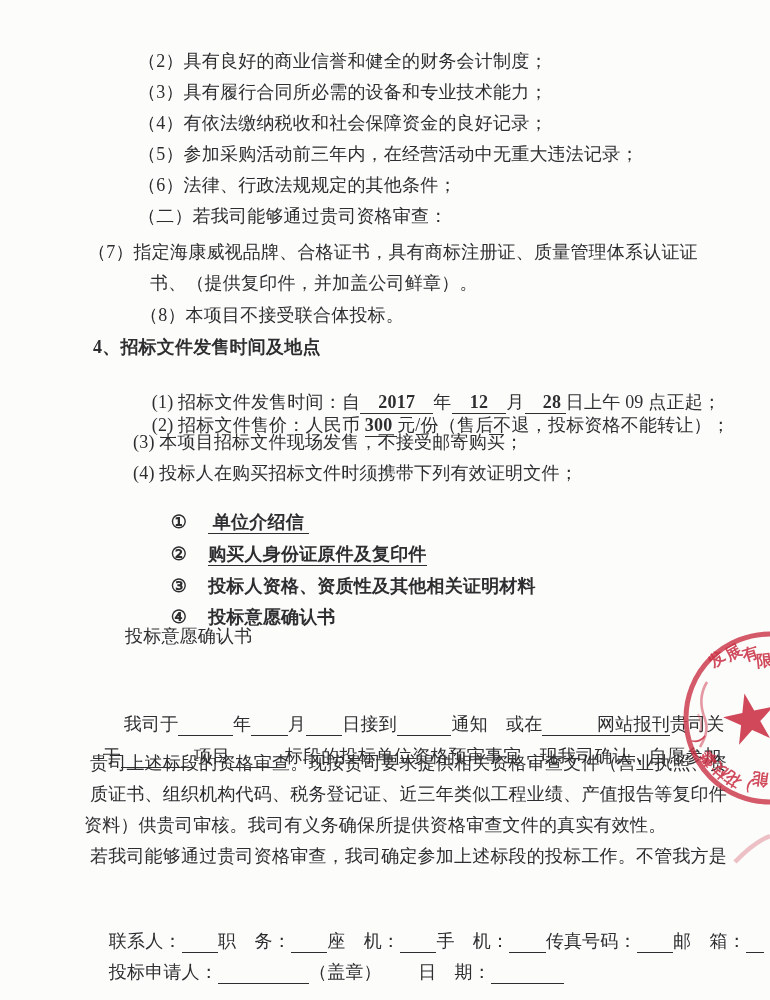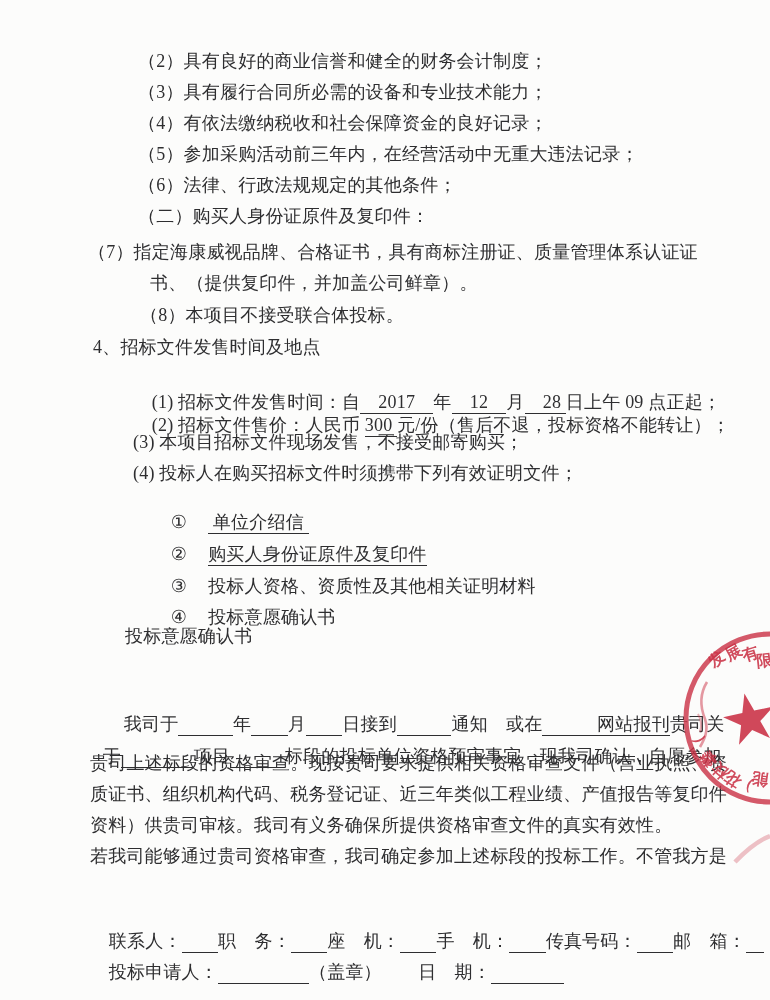--- a/index.html
+++ b/index.html
@@ -4,38 +4,38 @@
 <style>
   :root{ --bg:#fcfcfb; --ink:#2e2e30; --seal:#cb3448; }
   html,body{margin:0;padding:0;background:#e8e8e8;}
   .page{
     position:relative;width:770px;height:1000px;margin:0 auto;
     background:var(--bg);overflow:hidden;
     font-family:"Liberation Serif","DejaVu Serif",serif;
     color:var(--ink);font-size:18px;padding-left:36px;
   }
   .ln{position:absolute;white-space:pre;line-height:23px;letter-spacing:.2px;}
-  .bold,.b{font-weight:normal;}
+  .bold,.b{font-weight:bold;}
   .u{border-bottom:1.6px solid var(--ink);padding-bottom:1px;}
   .circ{display:inline-block;margin-right:21px;}
   .seal-wrap{position:absolute;left:655px;top:596px;width:115px;height:292px;}
   .seal-wrap svg{display:block;width:115px;height:292px;}
   .seal-ring-char{font-family:"Liberation Serif","DejaVu Serif",serif;font-weight:bold;font-size:16px;fill:var(--seal);opacity:.88;}
 </style>
 </head>
 <body>
 
 <div class="page">
 
   <div class="ln" style="left:138px;top:50px">（2）具有良好的商业信誉和健全的财务会计制度；</div>
   <div class="ln" style="left:138px;top:81px">（3）具有履行合同所必需的设备和专业技术能力；</div>
   <div class="ln" style="left:138px;top:112px">（4）有依法缴纳税收和社会保障资金的良好记录；</div>
   <div class="ln" style="left:138px;top:143px">（5）参加采购活动前三年内，在经营活动中无重大违法记录；</div>
   <div class="ln" style="left:138px;top:174px">（6）法律、行政法规规定的其他条件；</div>
-  <div class="ln" style="left:138px;top:205px">（二）购买人身份证原件及复印件：</div>
+  <div class="ln" style="left:138px;top:205px">（二）若我司能够通过贵司资格审查：</div>
 
   <div class="ln" style="left:88px;top:241px">（7）指定海康威视品牌、合格证书，具有商标注册证、质量管理体系认证证</div>
   <div class="ln" style="left:150px;top:272px">书、（提供复印件，并加盖公司鲜章）。</div>
   <div class="ln" style="left:140px;top:304px">（8）本项目不接受联合体投标。</div>
 
   <div class="ln bold" style="left:93px;top:336px">4、招标文件发售时间及地点</div>
 
   <div class="ln" style="left:133px;top:368px">
     <span>(1) 招标文件发售时间：自</span><span class="u b">　2017　</span><span>年</span><span class="u b">　12　</span><span>月</span><span class="u b">　28 </span><span>日上午 09 点正起；</span>
   </div>
@@ -66,21 +66,21 @@
   <div class="ln" style="left:105px;top:690px">
     <span>我司于</span><span class="u">　　　</span><span>年</span><span class="u">　　</span><span>月</span><span class="u">　　</span><span>日接到</span><span class="u">　　　</span><span>通知　或在</span><span class="u">　　　</span><span class="u">网站报刊</span><span>贵司关</span>
   </div>
 
   <div class="ln" style="left:84px;top:722px">
     <span>于</span><span class="u">　　　　</span><span>项目</span><span class="u">　　　</span><span>标段的投标单位资格预审事宜，现我司确认，自愿参加</span>
   </div>
 
   <div class="ln" style="left:90px;top:752px">贵司上述标段的资格审查。现按贵司要求提供相关资格审查文件（营业执照、资</div>
   <div class="ln" style="left:90px;top:783px">质证书、组织机构代码、税务登记证、近三年类似工程业绩、产值报告等复印件</div>
-  <div class="ln" style="left:90px;top:814px">资料）供贵司审核。我司有义务确保所提供资格审查文件的真实有效性。</div>
+  <div class="ln" style="left:84px;top:814px">资料）供贵司审核。我司有义务确保所提供资格审查文件的真实有效性。</div>
   <div class="ln" style="left:90px;top:845px">若我司能够通过贵司资格审查，我司确定参加上述标段的投标工作。不管我方是</div>
 
   <div class="ln" style="left:90px;top:907px">
     <span>联系人：</span><span class="u">　　</span><span>职　务：</span><span class="u">　　</span><span>座　机：</span><span class="u">　　</span><span>手　机：</span><span class="u">　　</span><span>传真号码：</span><span class="u">　　</span><span>邮　箱：</span><span class="u">　</span>
   </div>
 
   <div class="ln" style="left:90px;top:938px">
     <span>投标申请人：</span><span class="u">　　　　　</span><span>（盖章）　　日　期：</span><span class="u">　　　　</span>
   </div>
 

